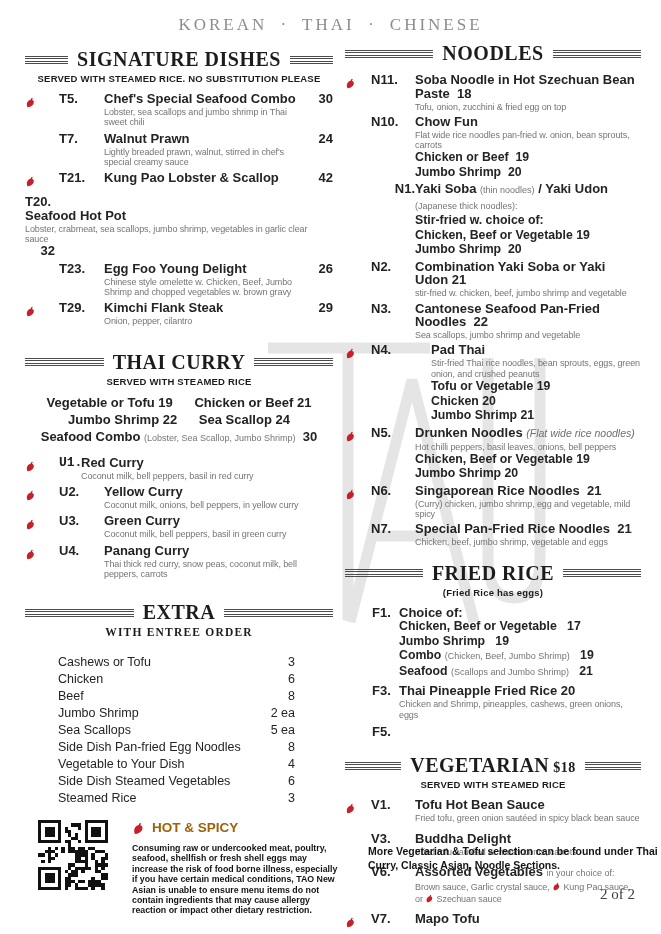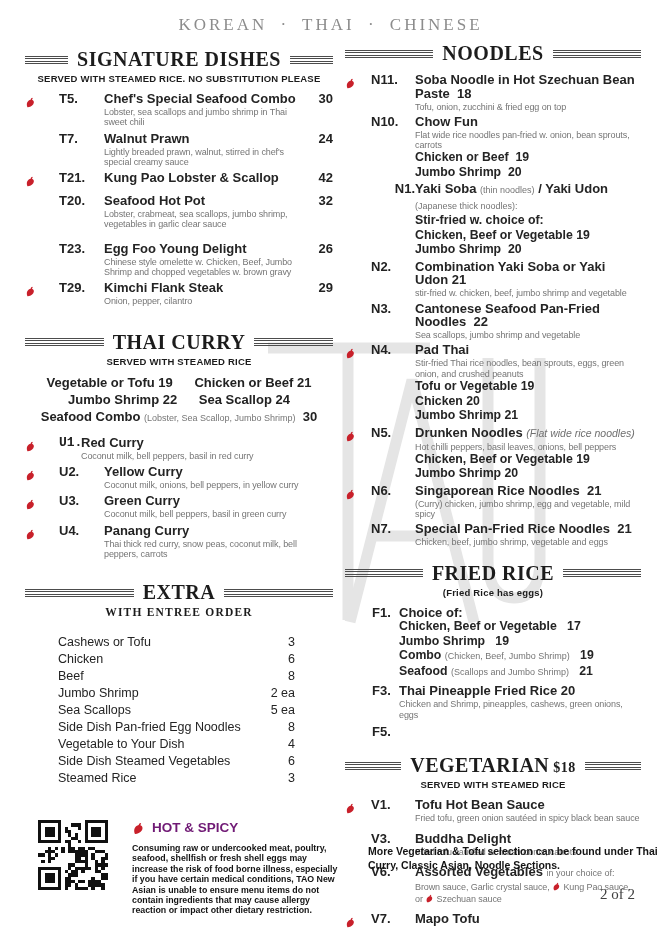--- a/index.html
+++ b/index.html
@@ -50,21 +50,21 @@
   .xname{flex:1;}
   .xprice{flex:none;text-align:right;}
   
   .chili{display:inline-block;vertical-align:-1px;}
   .chili svg{display:block;}
   
   .footer-left{position:absolute;left:38px;top:820px;display:flex;gap:24px;z-index:1;}
   .qr{width:70px;height:70px;}
   .qr svg{display:block;}
   .spicy-block{width:208px;}
-  .spicy-title{font-size:13.5px;font-weight:700;display:flex;align-items:flex-end;gap:7px;color:#701a75;}
+  .spicy-title{font-size:13.5px;font-weight:700;display:flex;align-items:flex-end;gap:7px;color:#a16207;}
   .disclaimer{margin-top:8px;font-size:8.8px;font-weight:700;line-height:10.4px;color:#141414;}
   .footer-right{position:absolute;left:368px;top:845px;width:292px;font-size:10.5px;
                 font-weight:700;line-height:13.5px;color:#141414;z-index:1;}
   .page-num{position:absolute;right:26px;top:886px;font-family:"Liberation Serif",serif;
             font-size:15px;color:#404040;z-index:1;}
 </style>
 </head>
 <body>
 
 <div class="page">
@@ -115,21 +115,21 @@
           <div class="item" style="margin-bottom: 4px;">
             <span class="c-chili" style="width: 34px;"><span class="chili"><svg width="11" height="11" viewBox="0 0 20 20">
                   <path d="M4.5 18.5C2 13 4 7.5 8.5 5.5l1.8-.7c.2-1.6 1.2-3 2.9-3.4l.9 1.7c-.8.4-1.3 1-1.4 1.8 3.4.9 4.6 4.8 2.3 8.2-2.4 3.5-7 5.6-10.5 5.4z" fill="#c8202a"></path>
                 </svg></span></span>
             <span class="c-code" style="width: 45px;">T21.</span>
             <div class="c-body">
               <div class="name-line"><span>Kung Pao Lobster &amp; Scallop</span></div>
             </div>
             <span class="c-price">42</span>
           </div>
-          <div class="item" style="margin-bottom: 12px;">
+          <div class="item" style="margin-bottom: 4px; flex-direction: column;">
             <span class="c-chili" style="width: 34px;"></span>
             <span class="c-code" style="width: 45px;">T20.</span>
             <div class="c-body">
               <div class="name-line"><span>Seafood Hot Pot</span></div>
               <div class="line-d"><span>Lobster, crabmeat, sea scallops, jumbo shrimp, vegetables in garlic clear sauce</span></div>
             </div>
             <span class="c-price">32</span>
           </div>
           <div class="item" style="margin-bottom: 4px;">
             <span class="c-chili" style="width: 34px;"></span>
@@ -306,21 +306,21 @@
             <span class="c-code" style="width: 44px;">N3.</span>
             <div class="c-body">
               <div class="name-line"><span>Cantonese Seafood Pan-Fried Noodles</span><span>  22</span></div>
               <div class="line-d"><span>Sea scallops, jumbo shrimp and vegetable</span></div>
             </div>
           </div>
           <div class="item" style="margin-bottom: 3px;">
             <span class="c-chili" style="width: 26px;"><span class="chili"><svg width="11" height="11" viewBox="0 0 20 20">
                   <path d="M4.5 18.5C2 13 4 7.5 8.5 5.5l1.8-.7c.2-1.6 1.2-3 2.9-3.4l.9 1.7c-.8.4-1.3 1-1.4 1.8 3.4.9 4.6 4.8 2.3 8.2-2.4 3.5-7 5.6-10.5 5.4z" fill="#c8202a"></path>
                 </svg></span></span>
-            <span class="c-code" style="width: 44px;">N4.</span>
+            <span class="c-code" style="width: 60px;">N4.</span>
             <div class="c-body">
               <div class="name-line"><span>Pad Thai</span></div>
               <div class="line-d"><span>Stir-fried Thai rice noodles, bean sprouts, eggs, green onion, and crushed peanuts</span></div>
               <div class="line-o"><span>Tofu or Vegetable 19</span></div>
               <div class="line-o"><span>Chicken 20</span></div>
               <div class="line-o"><span>Jumbo Shrimp 21</span></div>
             </div>
           </div>
           <div class="item" style="margin-bottom: 3px;">
             <span class="c-chili" style="width: 26px;"><span class="chili"><svg width="11" height="11" viewBox="0 0 20 20">

